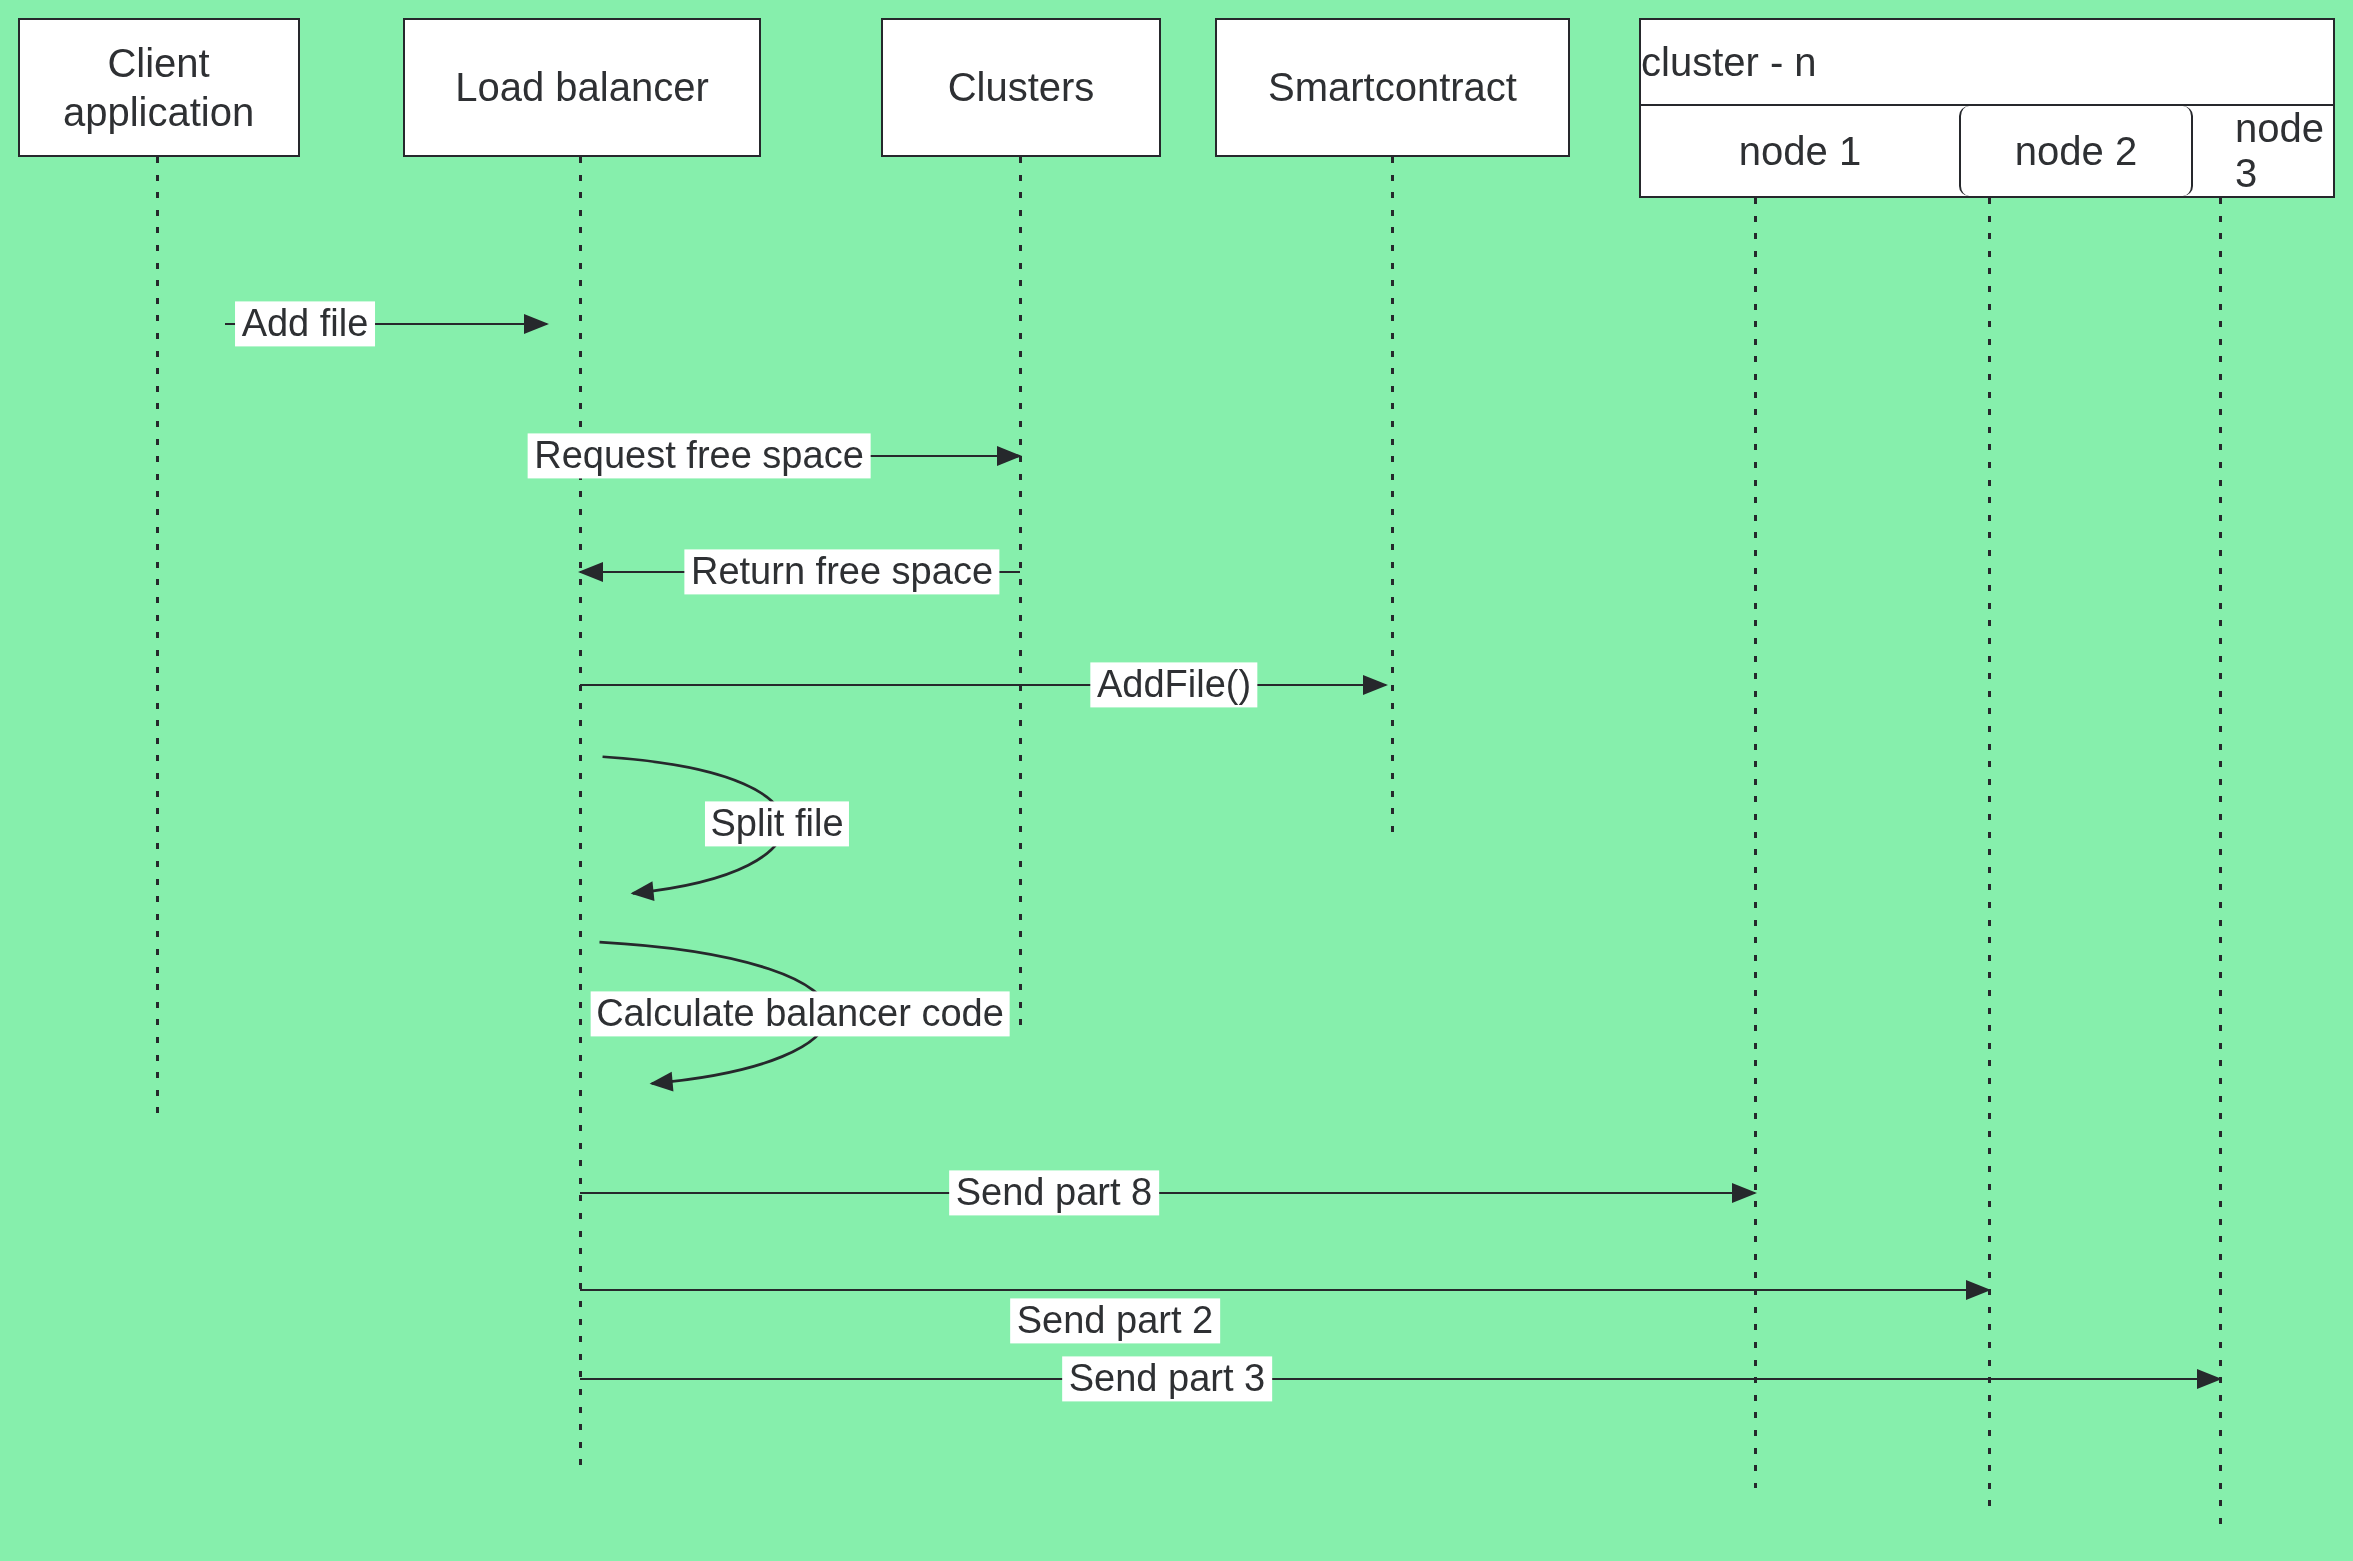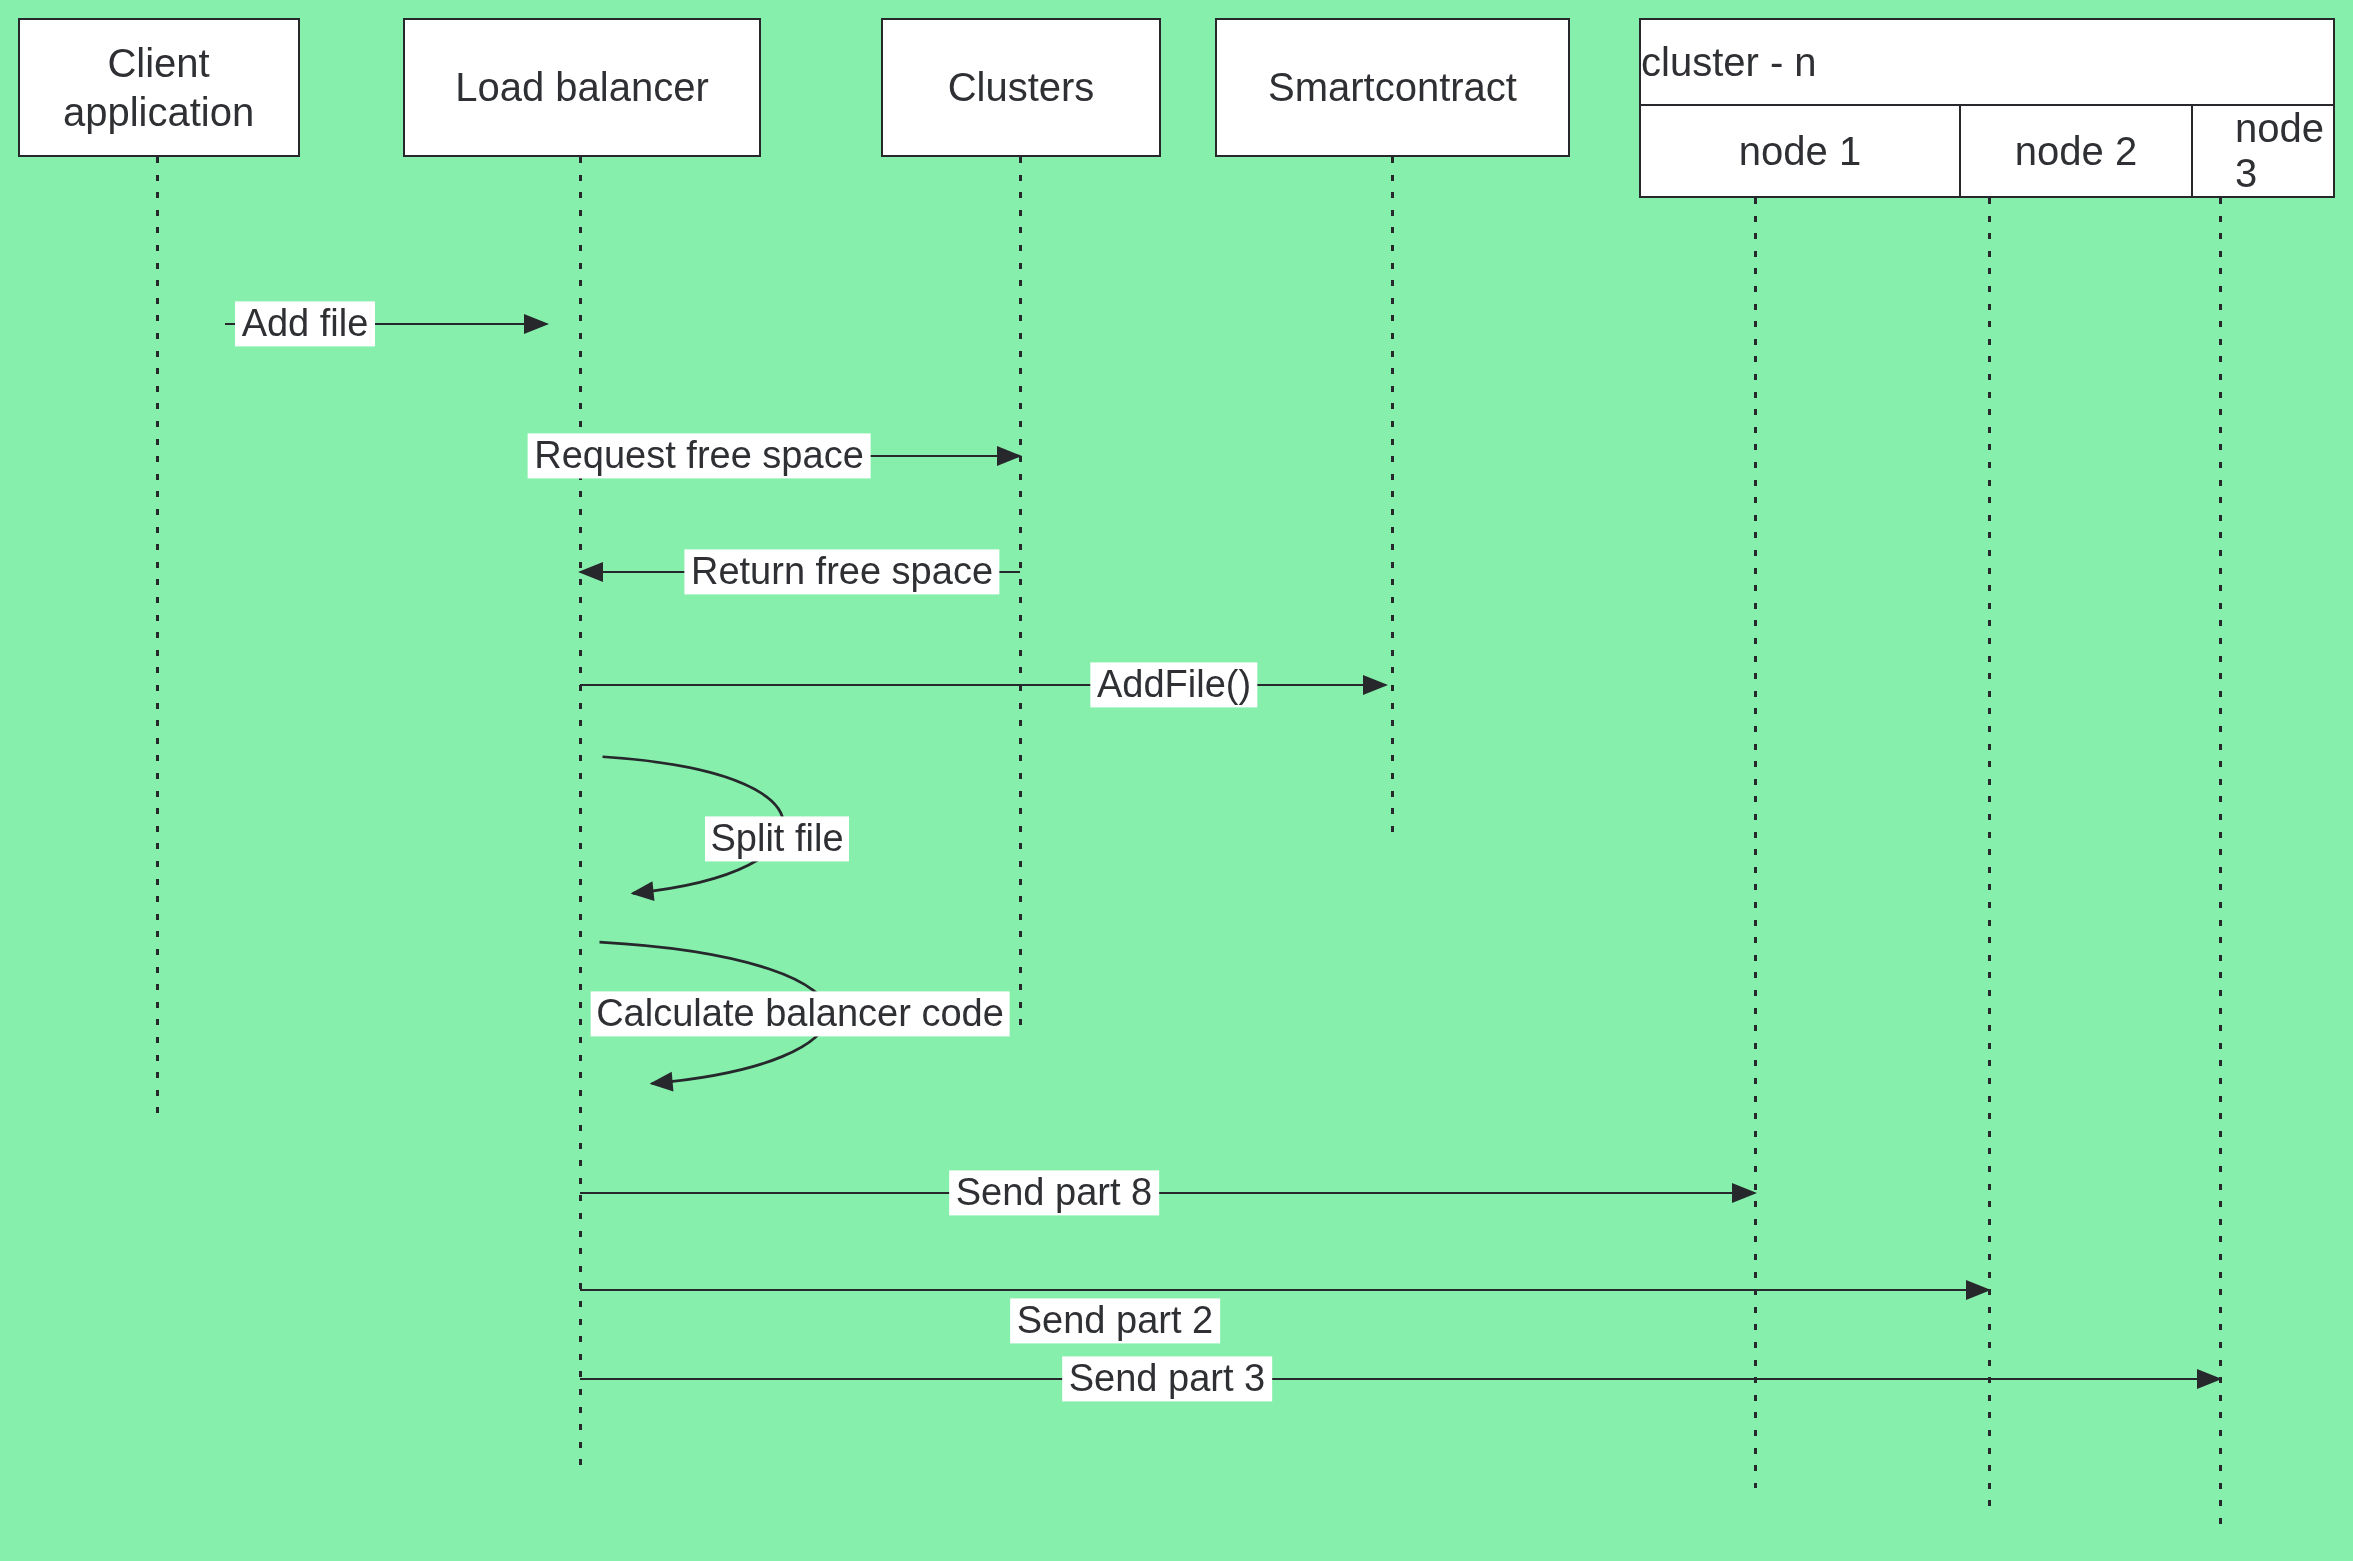--- a/index.html
+++ b/index.html
@@ -17,21 +17,21 @@
   #actor-clusters{left:881px;width:280px;}
   #actor-sc{left:1215px;width:355px;}
 
   
   #actor-cluster-n{position:absolute;left:1639px;top:18px;width:696px;height:180px;
                    border:2.7px solid #26282c;background:#fff;display:flex;flex-direction:column;z-index:5;}
   #cluster-n-header{height:89px;border-bottom:2.7px solid #26282c;display:flex;
                     align-items:center;font-size:40px;}
   #cluster-n-nodes{flex:1;display:flex;}
   .node-cell{display:flex;align-items:center;justify-content:center;font-size:40px;margin-left:42px;}
-  #node-cell-2{border-left:2.7px solid #26282c;border-right:2.7px solid #26282c;}
+  #node-cell-2{border-left:2.7px solid #26282c;border-right:2.7px solid #26282c;border-radius:10px;}
   #node-cell-1{width:234px;} #node-cell-2{width:234px;} #node-cell-3{flex:1;}
 
   
   .lifeline{position:absolute;width:2.7px;z-index:1;
     background:repeating-linear-gradient(to bottom,#26282c 0px,#26282c 6px,transparent 6px,transparent 17.6px);}
   #life-client{left:156px;top:157px;height:965px;}
   #life-lb{left:579px;top:157px;height:1317px;}
   #life-clusters{left:1019px;top:157px;height:872px;}
   #life-sc{left:1391px;top:157px;height:679px;}
   #life-n1{left:1754px;top:198px;height:1290px;}
@@ -61,21 +61,21 @@
   #msg-send2 .msg-label{left:535px;margin-top:31px;}
   #msg-send3{left:580px;top:1379px;width:1640px;}
   #msg-send3 .msg-label{left:587px;}
 
   
   .loop-svg{position:absolute;z-index:2;overflow:visible;}
   #loop-split{left:561px;top:737px;}
   #loop-calc{left:561px;top:924px;}
   .loop-label{position:absolute;transform:translate(-50%,-50%);background:#ffffff;
               padding:1.1px 5.5px;font-size:38px;white-space:nowrap;z-index:4;}
-  #label-split{left:777px;top:824px;margin-top:15px;}
+  #label-split{left:777px;top:824px;}
   #label-calc{left:800px;top:1014px;}
 </style>
 </head>
 <body>
 
 <div class="diagram">
 
   <div class="actor" id="actor-client">
     <div>
       <div>Client</div>

